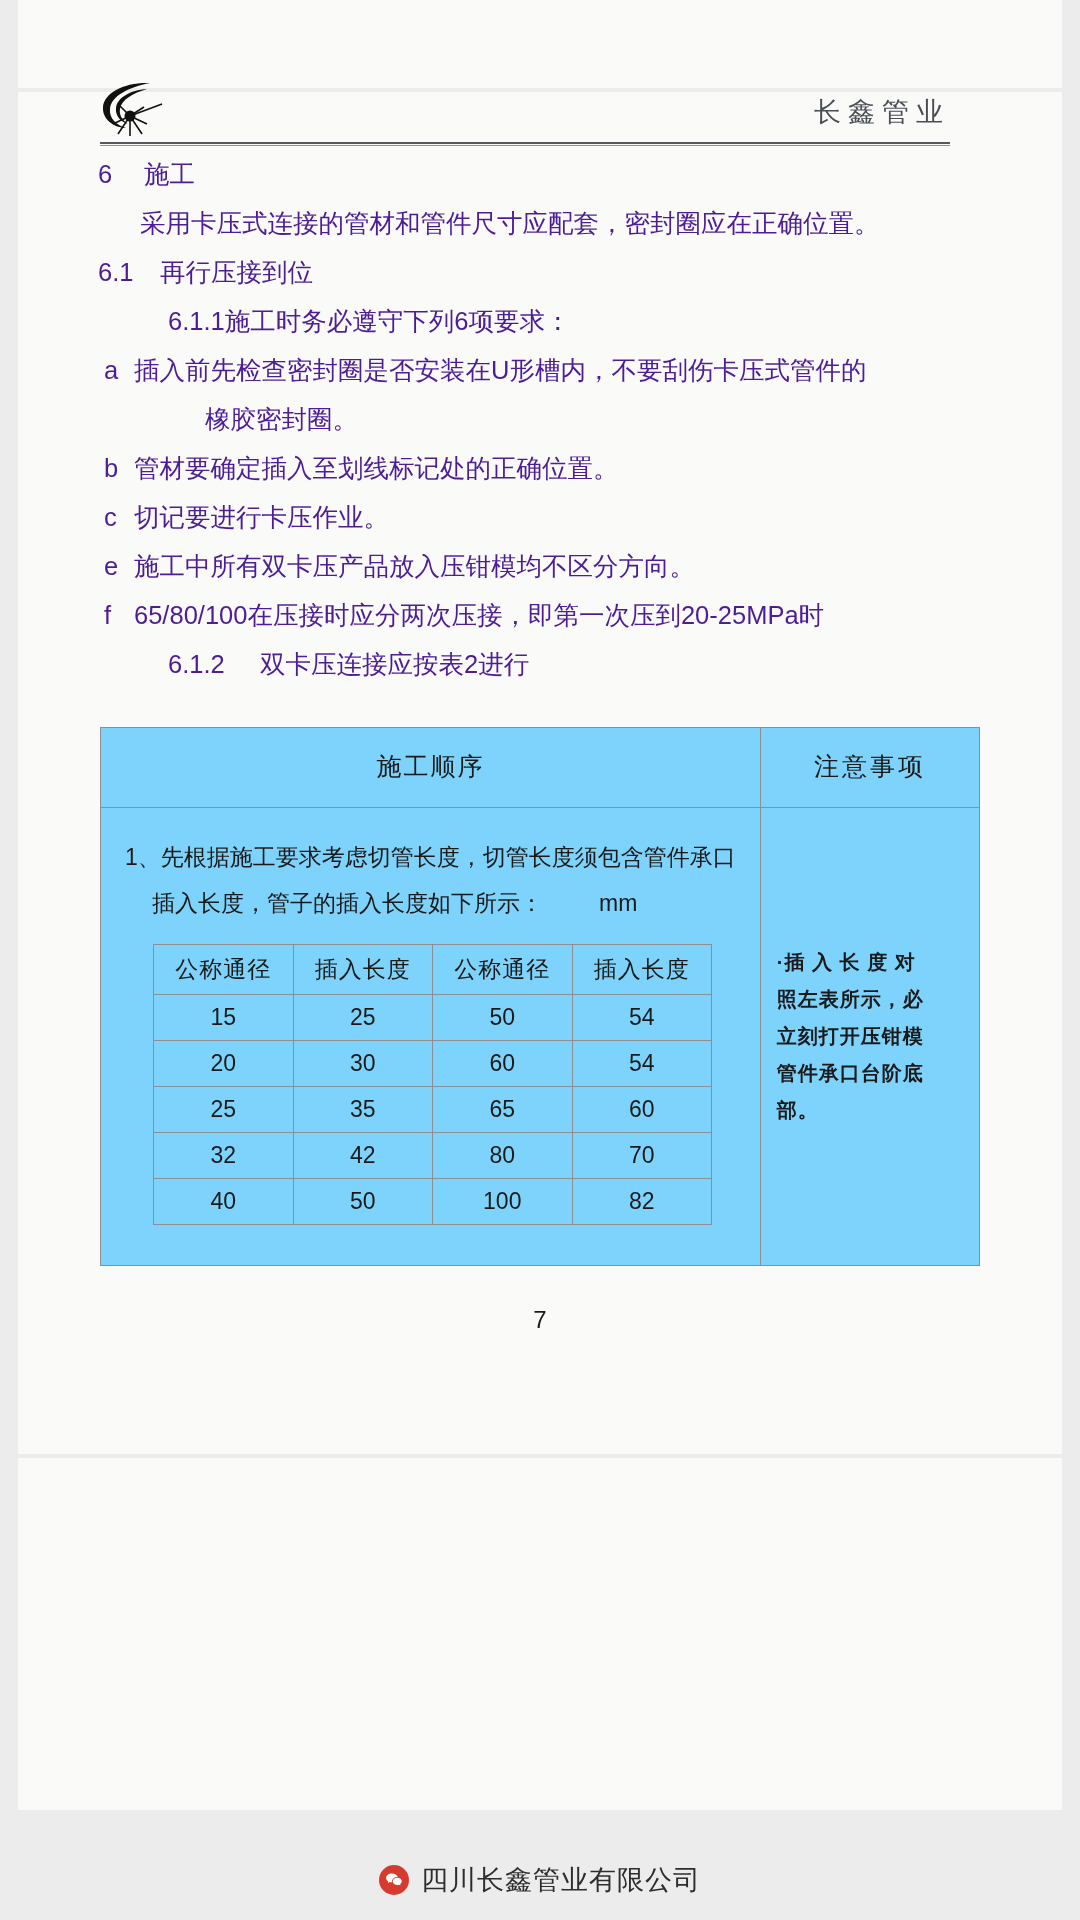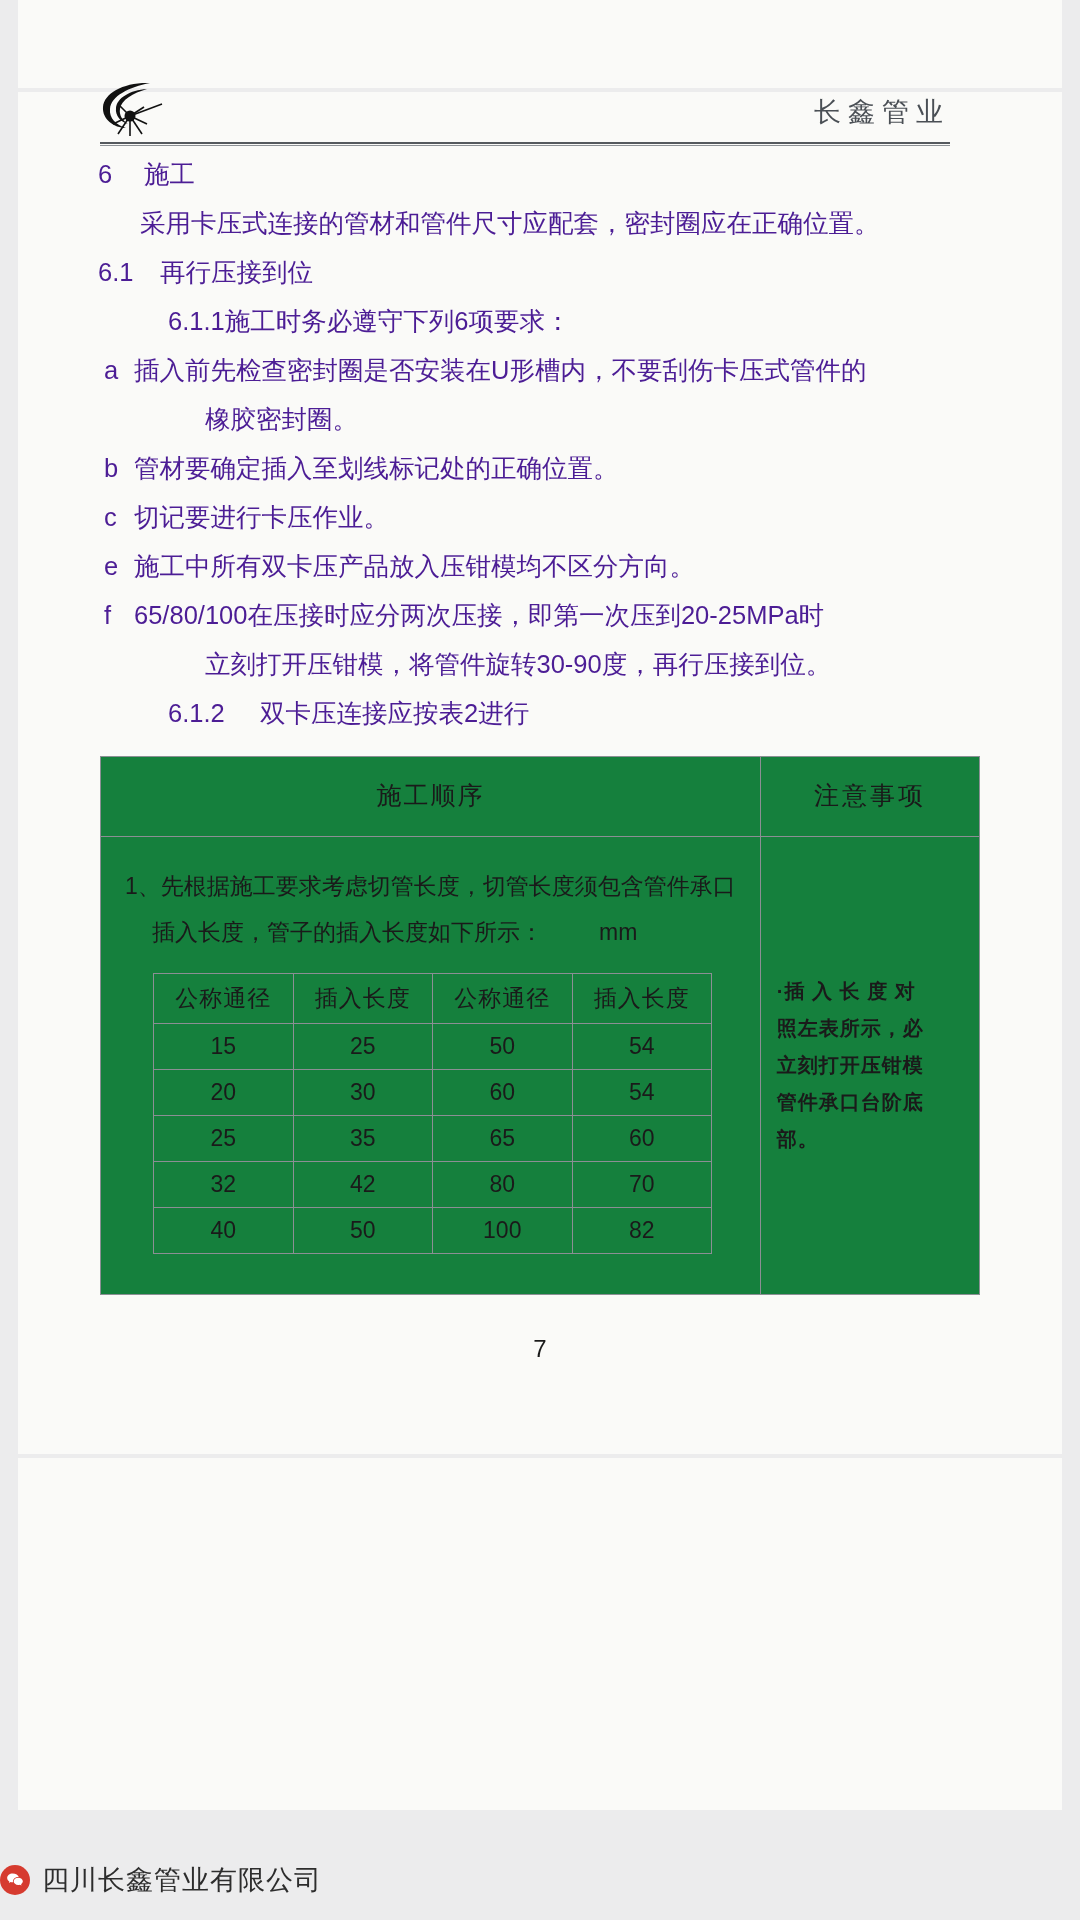--- a/index.html
+++ b/index.html
@@ -88,24 +88,24 @@
   .item-letter { display: inline-block; min-width: 30px; }
 
   
   .table-caption {
     margin-top: 36px;
     text-align: center;
     font-size: 25px;
     letter-spacing: 1px;
   }
   .main-table {
-    margin: 18px auto 0 auto;
+    margin: 38px auto 0 auto;
     width: 880px;
     border-collapse: collapse;
-    background: #15803d;
+    background: #7dd3fc;
   }
   .main-table > tbody > tr > td,
   .main-table > tbody > tr > th {
     border: 1.6px solid #8b8f94;
   }
   .col-seq-head, .col-note-head {
     text-align: center;
     font-size: 25px;
     font-weight: normal;
     padding: 22px 0 24px 0;
@@ -154,20 +154,21 @@
   }
 
   
   .footer {
     position: absolute;
     left: 0;
     bottom: 22px;
     width: 1080px;
     display: flex;
     align-items: center;
+    justify-content: center;
     gap: 12px;
   }
   .wechat-badge {
     width: 30px; height: 30px;
     border-radius: 50%;
     background: #d63b2f;
     display: inline-flex;
     align-items: center;
     justify-content: center;
   }
@@ -236,21 +237,20 @@
   </div>
 
 
   <div class="line lv3">
     <span class="item-letter">e</span><span>施工中所有双卡压产品放入压钳模均不区分方向。</span>
   </div>
 
   <div class="line lv3">
     <span class="item-letter">f</span><span>65/80/100在压接时应分两次压接，即第一次压到20-25MPa时</span>
   </div>
-  <div class="line lv4">立刻打开压钳模，将管件旋转30-90度，再行压接到位。</div>
 
   <div class="line lv2">
     <span class="head-num-wide" style="min-width:92px">6.1.2</span><span>双卡压连接应按表2进行</span>
   </div>
 
 
   <table class="main-table">
     <tbody>
       <tr>
         <th class="col-seq-head">施工顺序</th>

